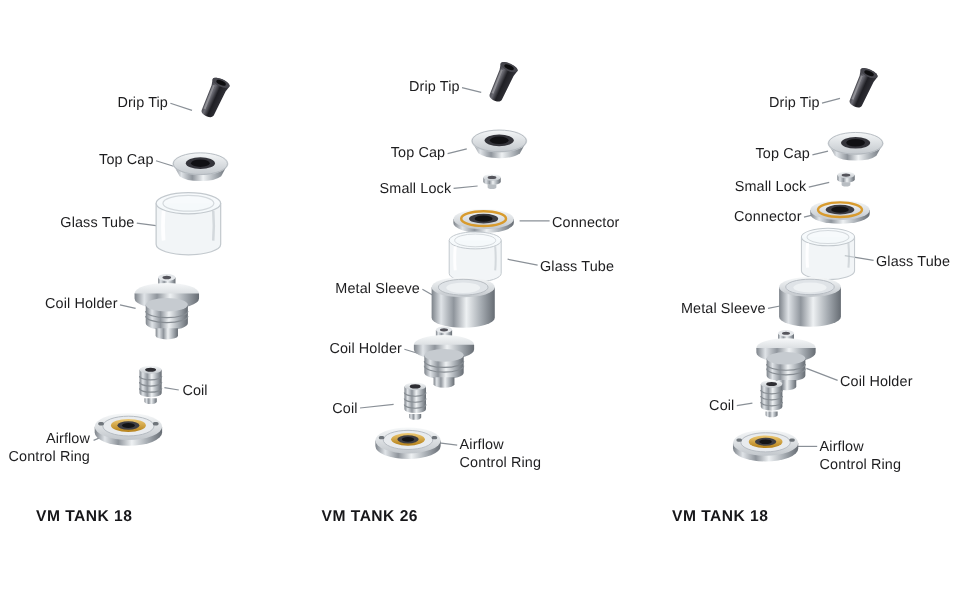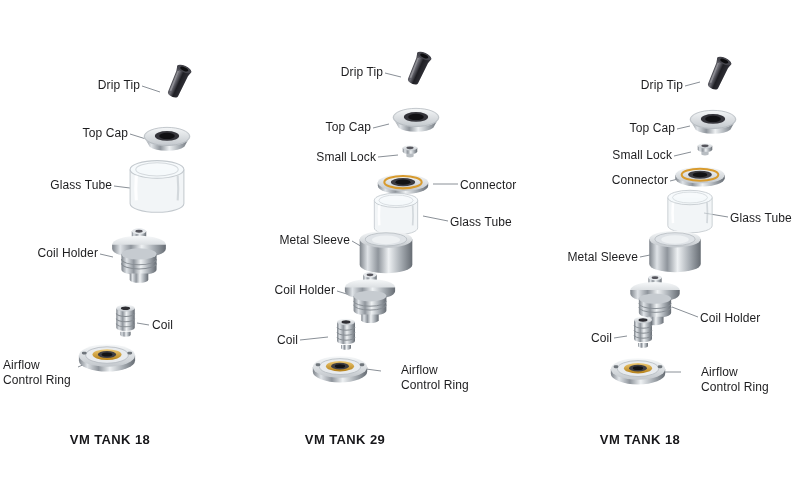--- a/index.html
+++ b/index.html
@@ -5,23 +5,23 @@
   * { box-sizing: border-box; }
   html,body { margin:0; padding:0; background:#ffffff; }
   body { font-family:"Liberation Sans", sans-serif; }
   .stage { position:relative; width:800px; height:500px; background:#ffffff; overflow:hidden; }
   .col { position:absolute; top:0; width:266px; height:500px; }
   .leaders { position:absolute; left:0; top:0; pointer-events:none; }
   .leaders line { stroke:#8a9097; stroke-width:1; }
   .part { position:absolute; overflow:visible; }
   .tilt { transform:rotate(24deg); transform-origin:50% 50%; }
   .lbl { position:absolute; font-size:12px; line-height:15px; font-weight:500; color:#1d1d1f; white-space:nowrap; letter-spacing:.1px; }
-  .lbl.r { text-align:left; }
-  .lbl.wrap { white-space:normal; width:72px;margin-left:18px; }
-  .title { position:absolute; margin:10px; font-size:13px; font-weight:700; color:#17171a; text-align:center; letter-spacing:.4px; }
+  .lbl.r { text-align:right; }
+  .lbl.wrap { white-space:normal; width:72px; }
+  .title { position:absolute; margin:0; font-size:13px; font-weight:700; color:#17171a; text-align:left; letter-spacing:.4px; }
   .defs-holder { position:absolute; width:0; height:0; overflow:hidden; }
 </style>
 </head>
 <body>
 
 <svg class="defs-holder" aria-hidden="true">
   <defs>
     <linearGradient id="gChrome" x1="0" y1="0" x2="1" y2="0">
       <stop offset="0" stop-color="#7d838a"></stop>
       <stop offset="0.15" stop-color="#dfe3e7"></stop>
@@ -209,21 +209,21 @@
     <span class="lbl r" style="right:151px;top:65px">Drip Tip</span>
     <span class="lbl r" style="right:163px;top:120px">Top Cap</span>
     <span class="lbl r" style="right:158px;top:150px">Small Lock</span>
     <span class="lbl" style="left:192px;top:178px">Connector</span>
     <span class="lbl" style="left:182px;top:215px">Glass Tube</span>
     <span class="lbl r" style="right:184px;top:233px">Metal Sleeve</span>
     <span class="lbl r" style="right:199px;top:283px">Coil Holder</span>
     <span class="lbl r" style="right:236px;top:333px">Coil</span>
     <span class="lbl wrap" style="left:115px;top:363px">Airflow Control Ring</span>
 
-    <h3 class="title" style="left:0;top:422px;width:134px">VM TANK 29</h3>
+    <h3 class="title" style="left:0;top:422px;width:134px">VM TANK 26</h3>
   </section>
 
   <section class="col" style="left:534px">
     <svg class="leaders" width="266" height="500">
       <line x1="151" y1="86" x2="166" y2="82"></line>
       <line x1="143" y1="129" x2="156" y2="126"></line>
       <line x1="140" y1="156" x2="157" y2="152"></line>
       <line x1="136" y1="181" x2="148" y2="178"></line>
       <line x1="194" y1="217" x2="170" y2="213"></line>
       <line x1="106" y1="257" x2="116" y2="255"></line>

